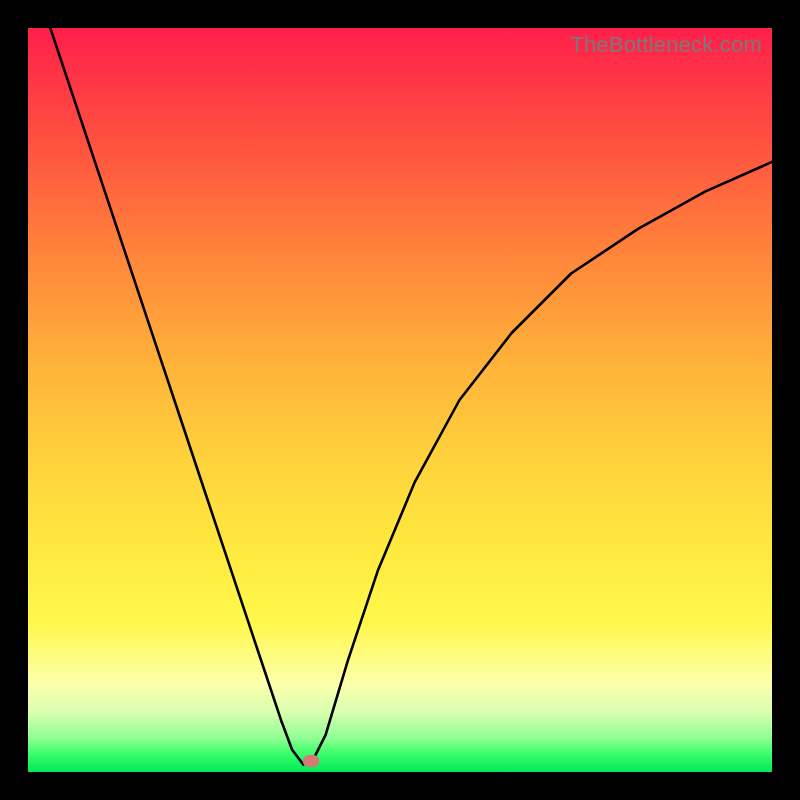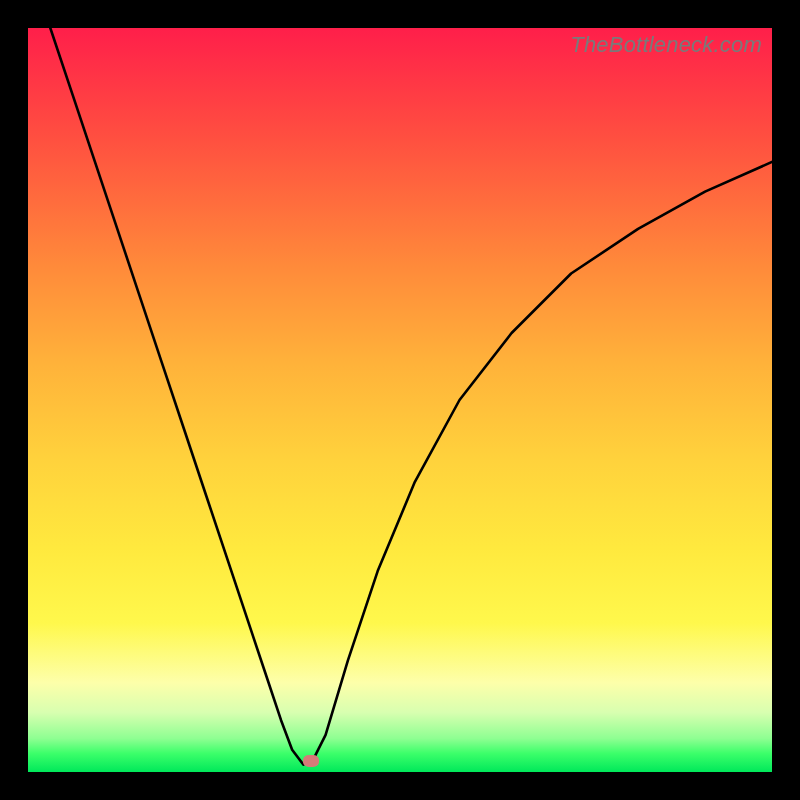--- a/index.html
+++ b/index.html
@@ -9,21 +9,20 @@
     height: 800px;
     background: #000;
     font-family: Arial, Helvetica, sans-serif;
     overflow: hidden;
   }
   .outer {
     position: relative;
     width: 800px;
     height: 800px;
     background: #000;
-    font-style: italic;
   }
   .plot {
     position: absolute;
     left: 28px;
     top: 28px;
     width: 744px;
     height: 744px;
     background: linear-gradient(to bottom,
       #ff1f4a 0%,
       #ff5040 15%,

